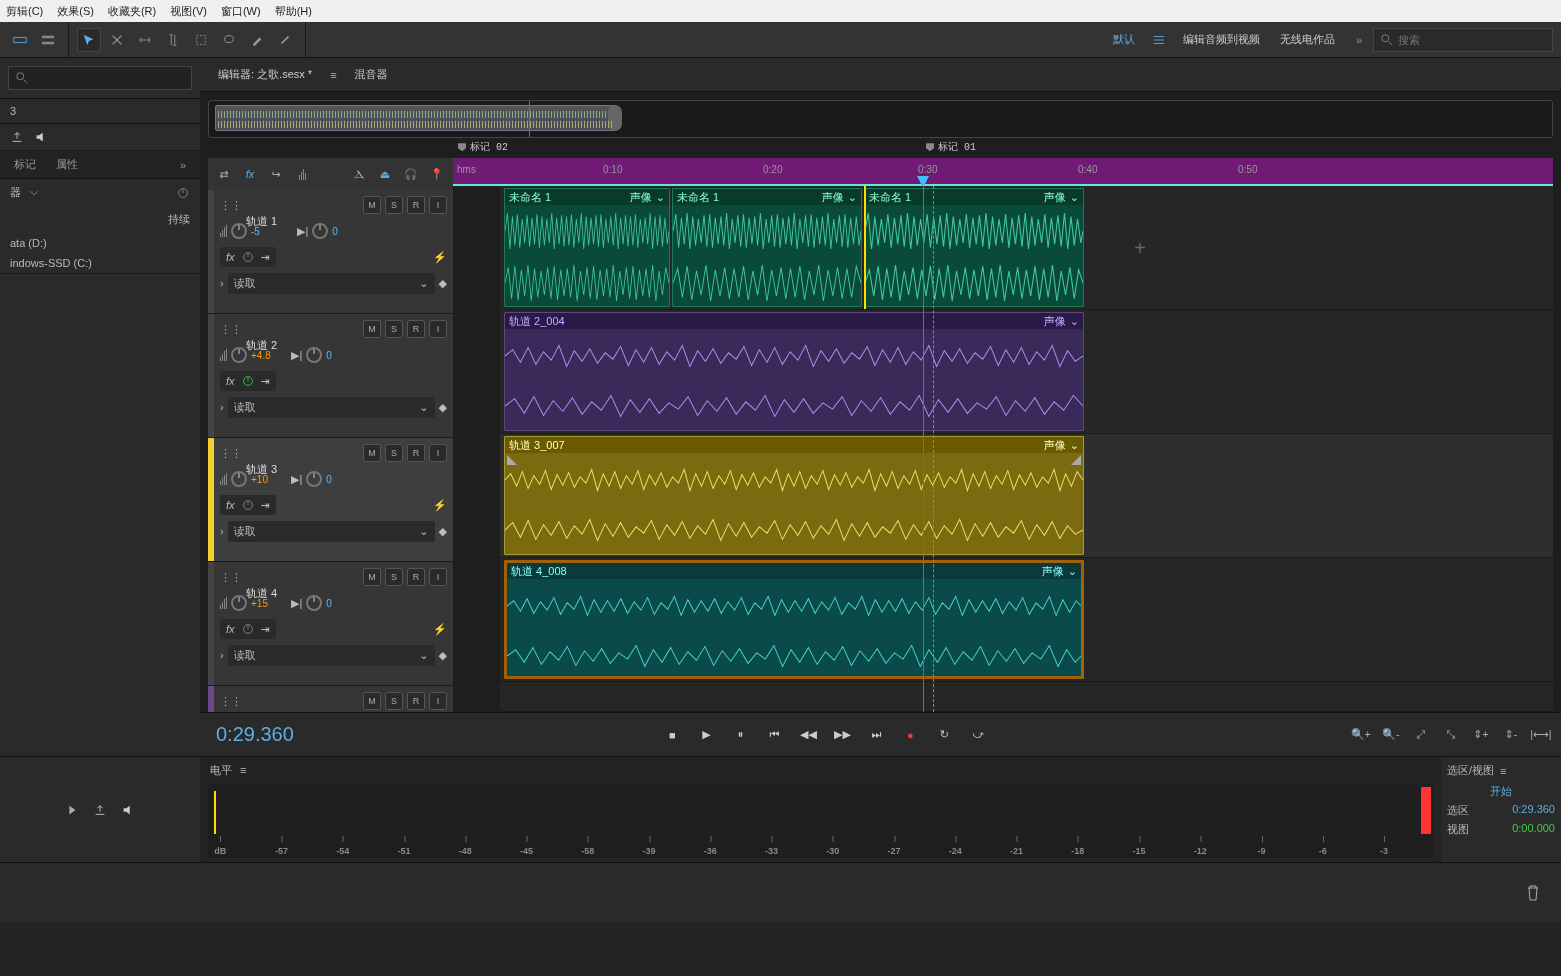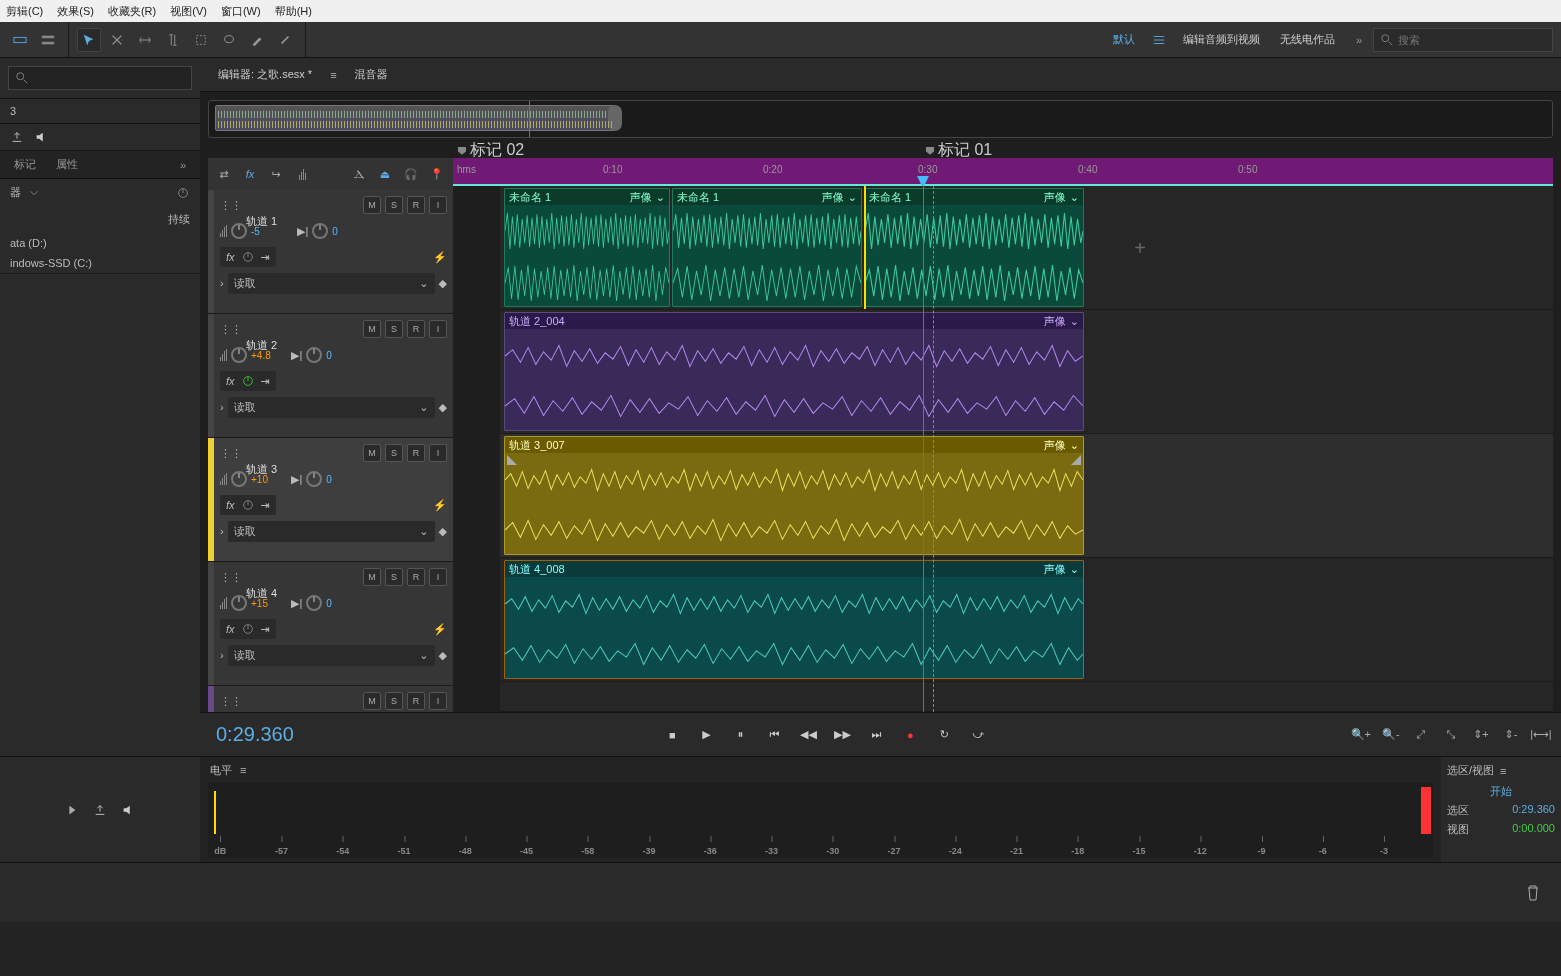--- a/index.html
+++ b/index.html
@@ -29,21 +29,21 @@
 .centercol { flex: 1; display: flex; flex-direction: column; background: #1e1e1e; }
 .editor-tabs { height: 34px; display: flex; align-items: center; background: #2a2a2a; border-bottom: 1px solid #111; padding: 0 8px; }
 .editor-tabs .tab { padding: 4px 10px; color: #ccc; cursor: pointer; }
 .overview { height: 38px; background: #1a1a1a; margin: 8px 8px 0 8px; border: 1px solid #444; position: relative; border-radius: 3px; }
 .ov-region { position: absolute; left: 6px; top: 4px; width: 400px; height: 26px; background: linear-gradient(#555,#4a4a60); border: 1px solid #777; border-radius: 2px; }
 .ov-region::before, .ov-region::after { content:""; position:absolute; top:5px; height:7px; left:2px; right:2px; background: repeating-linear-gradient(90deg,#8a8,#8a8 1px,transparent 1px,transparent 3px); }
 .ov-region::after { top: 15px; background: repeating-linear-gradient(90deg,#aa6,#aa6 1px,transparent 1px,transparent 3px); }
 .ov-play { position: absolute; left: 320px; top: 0; bottom: 0; width: 1px; background: #f33; }
 .ov-handle { position: absolute; right: -8px; top: 50%; transform: translateY(-50%); width: 14px; height: 26px; background: #666; border-radius: 7px; }
 .markerbar { height: 18px; position: relative; margin: 2px 8px 0 8px; }
-.marker { position: absolute; color: #ccc; font-size: 16px; }
+.marker { position: absolute; color: #ccc; font-size: 10px; font-family: Liberation Mono, monospace; }
 .marker::before { content: ""; display: inline-block; width: 8px; height: 8px; background: #888; clip-path: polygon(0 0,100% 0,100% 60%,50% 100%,0 60%); margin-right: 4px; vertical-align: middle; }
 .trackarea { flex: 1; display: flex; margin: 0 8px; overflow: hidden; }
 .trackheads { width: 245px; background: #2a2a2a; }
 .th-tools { height: 32px; background: #333; display: flex; align-items: center; padding: 0 6px; gap: 6px; }
 .th-tools .tb { width: 20px; height: 20px; display: flex; align-items: center; justify-content: center; color: #aaa; cursor: pointer; }
 .th-tools .tb.on { color: #5dade2; }
 .track-head { height: 124px; background: #363636; border-bottom: 1px solid #1a1a1a; display: flex; }
 .track-head.short { height: 30px; }
 .th-strip { width: 6px; background: #444; }
 .th-strip.sel { background: #f0d030; }
@@ -69,21 +69,21 @@
 .clip { position: absolute; top: 2px; bottom: 2px; border-radius: 1px; overflow: hidden; }
 .clip-hdr { height: 16px; font-size: 10px; padding: 1px 4px; display: flex; align-items: center; justify-content: space-between; }
 .clip .wave { position: absolute; left: 0; right: 0; }
 .clip .wave svg { width: 100%; height: 100%; display: block; }
 .greenclip { background: #0a4a3a; border: 1px solid #1a7a5a; }
 .greenclip .clip-hdr { background: #0a3a2a; color: #8fc; }
 .purpleclip { background: #3a2a5a; border: 1px solid #5a4a7a; }
 .purpleclip .clip-hdr { background: #2a1a4a; color: #caf; }
 .yellowclip { background: #7a6a10; border: 1px solid #aa9a30; }
 .yellowclip .clip-hdr { background: #6a5a00; color: #ffb; }
-.tealclip { background: #0a4a4a; border: 1px solid #a16207; }
+.tealclip { background: #0a4a4a; border: 3px solid #a16207; }
 .tealclip .clip-hdr { background: #0a3a3a; color: #8ff; }
 .playhead { position: absolute; top: 0; bottom: 0; width: 1px; background: #f33; z-index: 5; }
 .dashline { position: absolute; top: 0; bottom: 0; width: 0; border-left: 1px dashed #888; z-index: 4; }
 .yellowline { position: absolute; top: 0; bottom: 0; width: 2px; background: #fd0; z-index: 4; }
 .transport { height: 44px; background: #2a2a2a; display: flex; align-items: center; border-top: 1px solid #111; padding: 0 8px; }
 .tc { color: #5dade2; font-size: 20px; font-weight: 300; padding: 0 8px; }
 .tctrls { display: flex; gap: 6px; margin: 0 auto; }
 .tctrls .tbtn { width: 28px; height: 28px; display: flex; align-items: center; justify-content: center; color: #ccc; cursor: pointer; }
 .tctrls .tbtn.rec { color: #f33; }
 .zoomctrls { display: flex; gap: 6px; }

